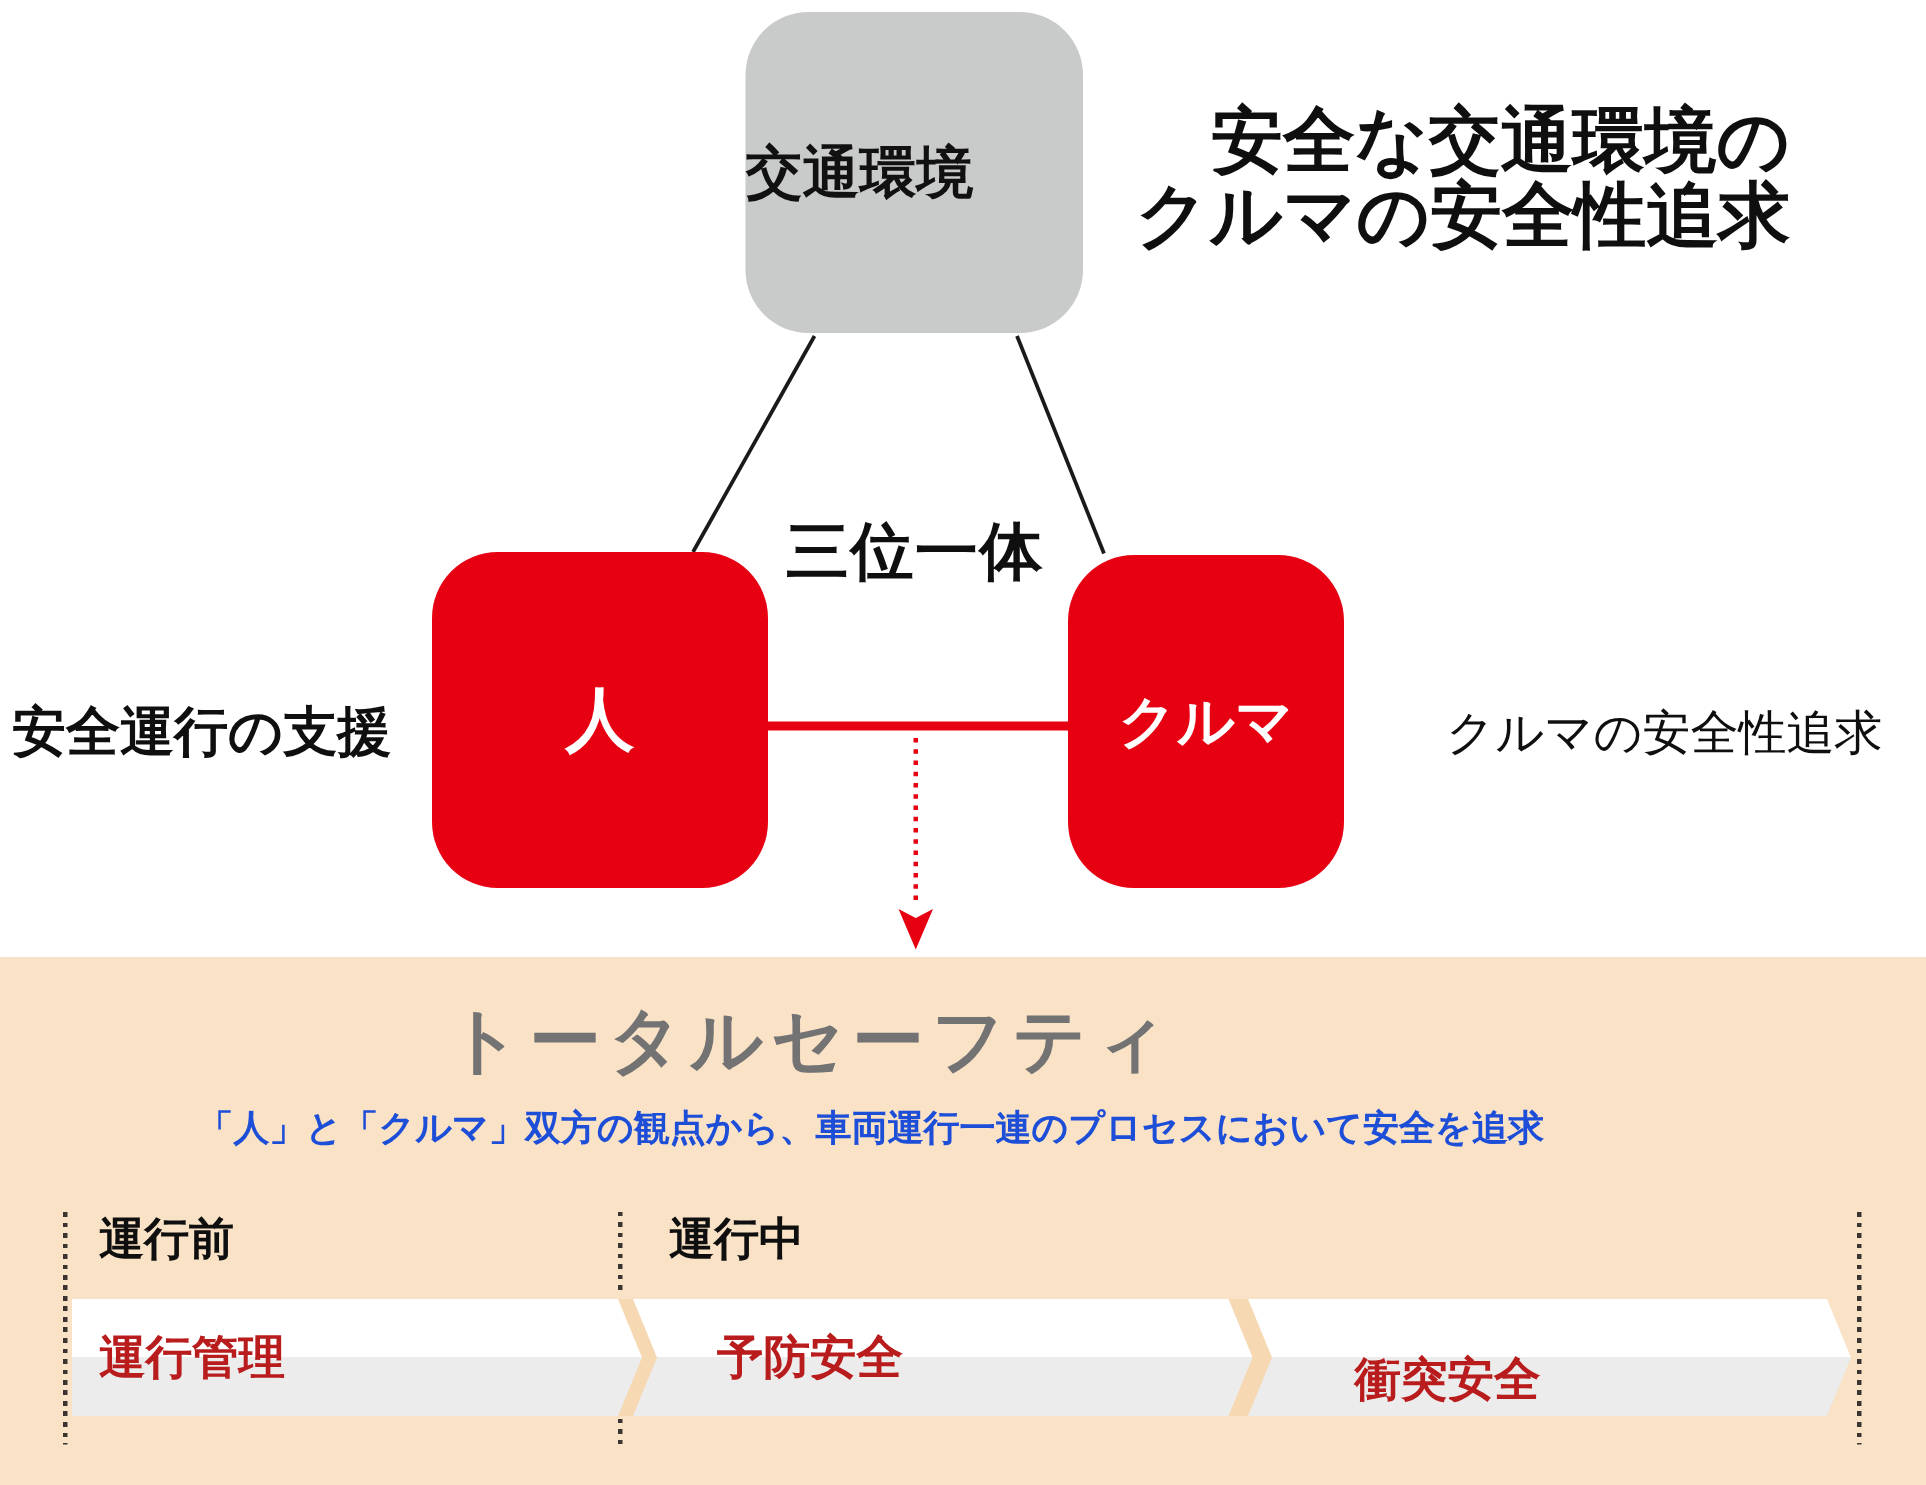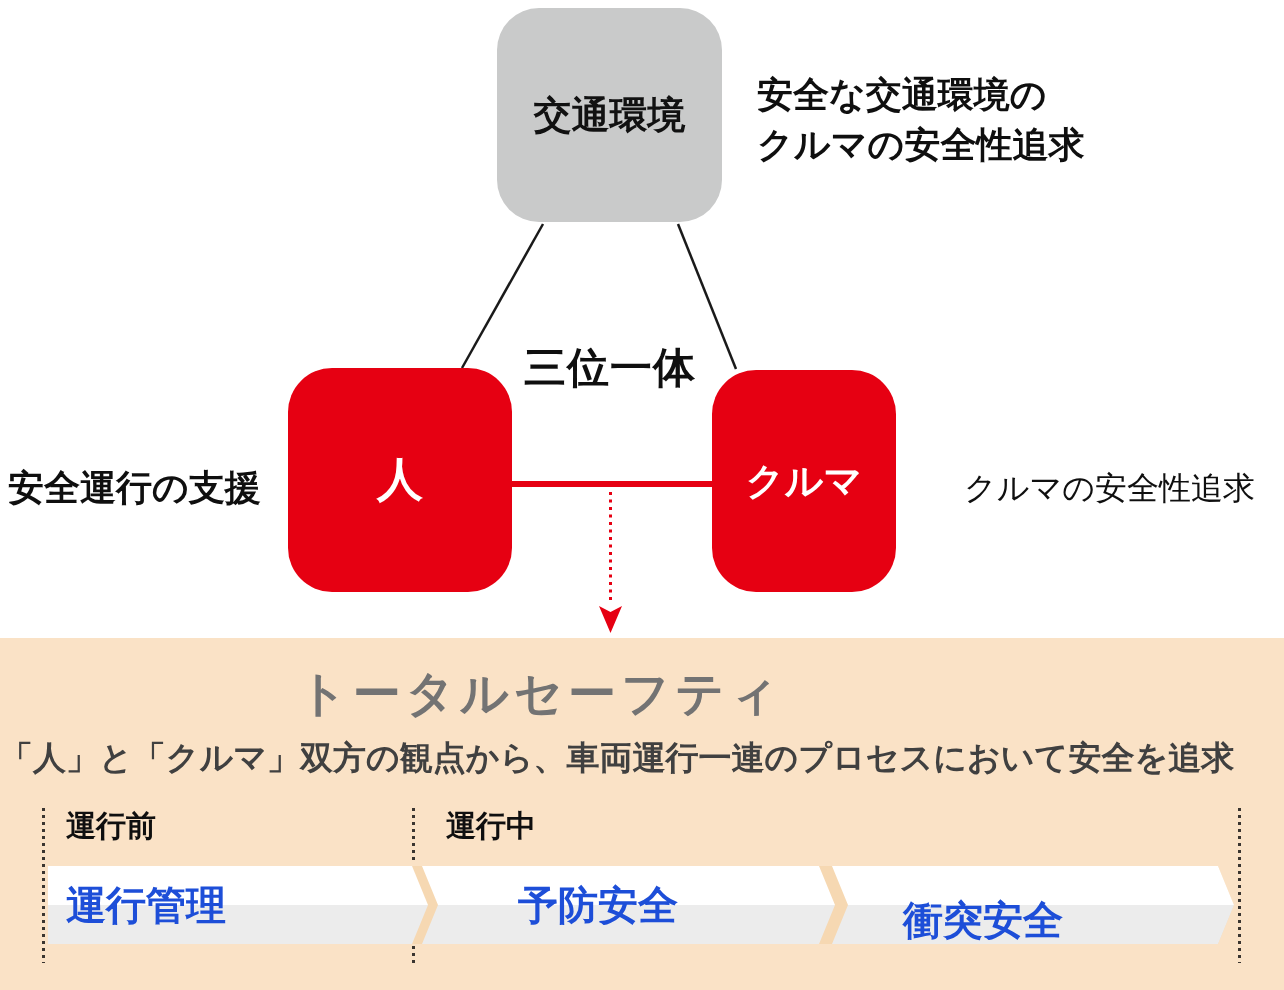--- a/index.html
+++ b/index.html
@@ -14,27 +14,27 @@
     height: 990px;
     background: #ffffff;
     overflow: hidden;
   }
   .abs { position: absolute; }
 
   
   .env-box {
     left: 497px; top: 8px; width: 225px; height: 214px;
     background: #c9caca; border-radius: 42px;
-    display: flex; align-items: center; justify-content: center;
+    display: flex; align-items: center; 
     font-size: 38px; font-weight: bold; color: #111111;
   }
   .env-note {
     left: 757px; top: 70px;
-    font-size: 36px; font-weight: bold; line-height: 50px;
-    color: #0f0f0f; white-space: nowrap;
+    font-size: 48px; font-weight: bold; line-height: 50px;
+    color: #0f0f0f; white-space: nowrap; text-align: right;
   }
   .center-label {
     left: 524px; top: 330px;
     font-size: 42px; font-weight: bold; letter-spacing: 1px;
     color: #0f0f0f; white-space: nowrap; margin-top: 10px;
   }
   .red-box {
     background: #e60012; border-radius: 44px;
     display: flex; align-items: center; justify-content: center;
     color: #ffffff; font-weight: bold;
@@ -57,22 +57,22 @@
     background: #fae2c6;
   }
   .safety-title {
     position: absolute; left: 0; top: 662px; width: 1082px;
     text-align: center; color: #737373;
     font-size: 48px; font-weight: bold; letter-spacing: 5px;
     white-space: nowrap;
   }
   .safety-desc {
     position: absolute; left: 0; top: 736px; width: 1161px;
-    text-align: center; color: #404040;
-    font-size: 33px; font-weight: bold; letter-spacing: 0px;
+    text-align: center; color: #1d4ed8;
+    font-size: 24px; font-weight: bold; letter-spacing: 0px;
     white-space: nowrap;
   }
   .phase-label {
     position: absolute; top: 806px;
     font-size: 30px; font-weight: bold; color: #0f0f0f; white-space: nowrap;
   }
   .phase-before { left: 66px; }
   .phase-during { left: 446px; }
 
   .dotted-v {
@@ -100,24 +100,24 @@
   .seg-2 {
     left: 422px; width: 413px;
     clip-path: polygon(0 0, 397px 0, 413px 39px, 397px 78px, 0 78px, 16px 39px);
   }
   .seg-3 {
     left: 832px; width: 402px;
     clip-path: polygon(0 0, 386px 0, 402px 39px, 386px 78px, 0 78px, 16px 39px);
   }
   .step-label {
     position: absolute; top: 866px; height: 64px; line-height: 78px;
-    font-size: 40px; font-weight: bold; color: #1d4ed8; white-space: nowrap;
+    font-size: 31px; font-weight: bold; color: #b91c1c; white-space: nowrap;
   }
   .step-0 { left: 66px; }
-  .step-1 { left: 478px; margin-left: 40px; }
+  .step-1 { left: 478px; }
   .step-2 { left: 903px; margin-top: 15px; }
 </style>
 </head>
 <body>
 
 <div class="canvas">
 
   <svg class="lines abs" viewBox="0 0 1284 990" xmlns="http://www.w3.org/2000/svg">
     <line x1="543" y1="224" x2="462" y2="368" stroke="#1a1a1a" stroke-width="2.5"></line>
     <line x1="678" y1="224" x2="736" y2="369" stroke="#1a1a1a" stroke-width="2.5"></line>

